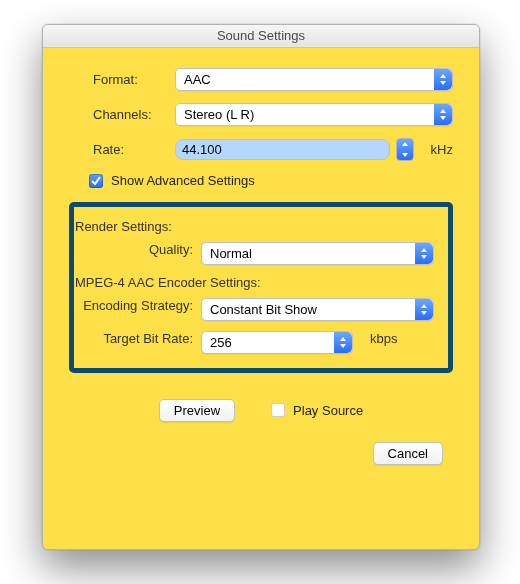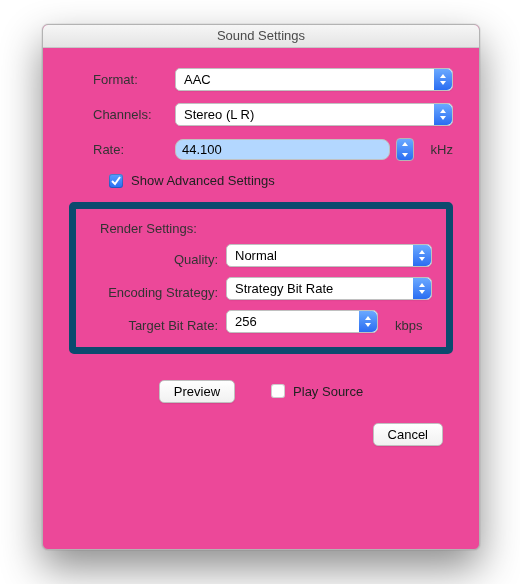--- a/index.html
+++ b/index.html
@@ -1,19 +1,19 @@
 <!DOCTYPE html>
 <html><head>
 <meta charset="utf-8">
 <style>
   html,body{margin:0;padding:0;background:#ffffff;font-family:-apple-system,"Helvetica Neue",Arial,sans-serif;font-size:13px;color:#222}
   .stage{width:520px;height:584px;position:relative;}
   .window{
     position:absolute;left:42px;top:24px;width:436px;height:524px;
-    background:#ec4899;border:1px solid #b3b3b3;border-radius:6px;
+    background:#fde047;border:1px solid #b3b3b3;border-radius:6px;
     box-shadow:0 18px 40px rgba(0,0,0,.45),0 0 0 1px rgba(0,0,0,.05);
     overflow:hidden;
   }
   .titlebar{
     height:22px;line-height:22px;text-align:center;
     background:linear-gradient(#f6f6f6,#e4e4e4);
     border-bottom:1px solid #c6c6c6;
     color:#4a4a4a;font-size:13px;
   }
   .content{padding:20px 26px 16px 26px;}
@@ -42,36 +42,36 @@
   .tri{width:0;height:0;border-left:3px solid transparent;border-right:3px solid transparent}
   .tri.up{border-bottom:4px solid #fff}
   .tri.down{border-top:4px solid #fff}
   .rate-input{
     flex:1;height:21px;border:1px solid #c0c0c0;border-radius:8px;
     padding:0 6px;background:#b3d7ff;color:#000;font-size:13px;
     box-sizing:border-box;outline:none;
   }
   .unit{margin-left:17px;color:#333}
   
-  .chkrow{display:flex;align-items:center;margin:6px 0 14px 40px;}
+  .chkrow{display:flex;align-items:center;margin:6px 0 14px 20px;}
   .chk{
     width:14px;height:14px;border-radius:3px;display:inline-flex;
     align-items:center;justify-content:center;margin-right:8px;
     box-shadow:0 0 0 1px rgba(0,0,0,.2) inset;
   }
   .chk.checked{background:linear-gradient(#58a0ff,#2a6df2)}
   .chk.unchecked{background:#fff;}
   .chk svg{display:block}
   
   .group{
-    border:7px solid #0c4a6e;border-radius:5px;padding:12px 14px 14px 24px;
+    border:5px solid #0c4a6e;border-radius:5px;padding:12px 14px 14px 1px;
     margin-top:4px;
   }
   .group-title{font-size:13px;color:#333;margin-bottom:8px}
-  .subrow{display:flex;align-items:flex-end;margin-bottom:10px}
+  .subrow{display:flex;align-items:flex-start;margin-bottom:10px}
   .subrow .slabel{text-align:right;margin-right:8px;color:#333}
   .group .subrow .slabel{width:118px}
   .group .popup{flex:1}
   
   .btnbar{display:flex;justify-content:center;align-items:center;margin-top:26px;gap:36px}
   .btn{
     height:21px;border:1px solid #c0c0c0;border-radius:5px;background:linear-gradient(#ffffff,#f1f1f1);
     padding:0 14px;font-size:13px;color:#000;display:inline-flex;align-items:center;justify-content:center;
     box-shadow:0 1px 1px rgba(0,0,0,.08);
   }
@@ -146,25 +146,26 @@
             <span class="txt">Normal</span>
             <span class="cap">
               <svg width="18" height="21">
                   <polygon points="9,5 6,9 12,9" fill="#fff"></polygon>
                   <polygon points="9,16 6,12 12,12" fill="#fff"></polygon>
                 </svg>
             </span>
           </div>
         </div>
 
+        <div class="group-title" style="margin-top:6px">MPEG-4 AAC Encoder Settings:</div>
 
         <div class="subrow">
           <div class="slabel">Encoding Strategy:</div>
           <div class="popup">
-            <span class="txt">Strategy Bit Rate</span>
+            <span class="txt">Constant Bit Show</span>
             <span class="cap">
               <svg width="18" height="21">
                   <polygon points="9,5 6,9 12,9" fill="#fff"></polygon>
                   <polygon points="9,16 6,12 12,12" fill="#fff"></polygon>
                 </svg>
             </span>
           </div>
         </div>
 
         <div class="subrow" style="margin-bottom:0">

